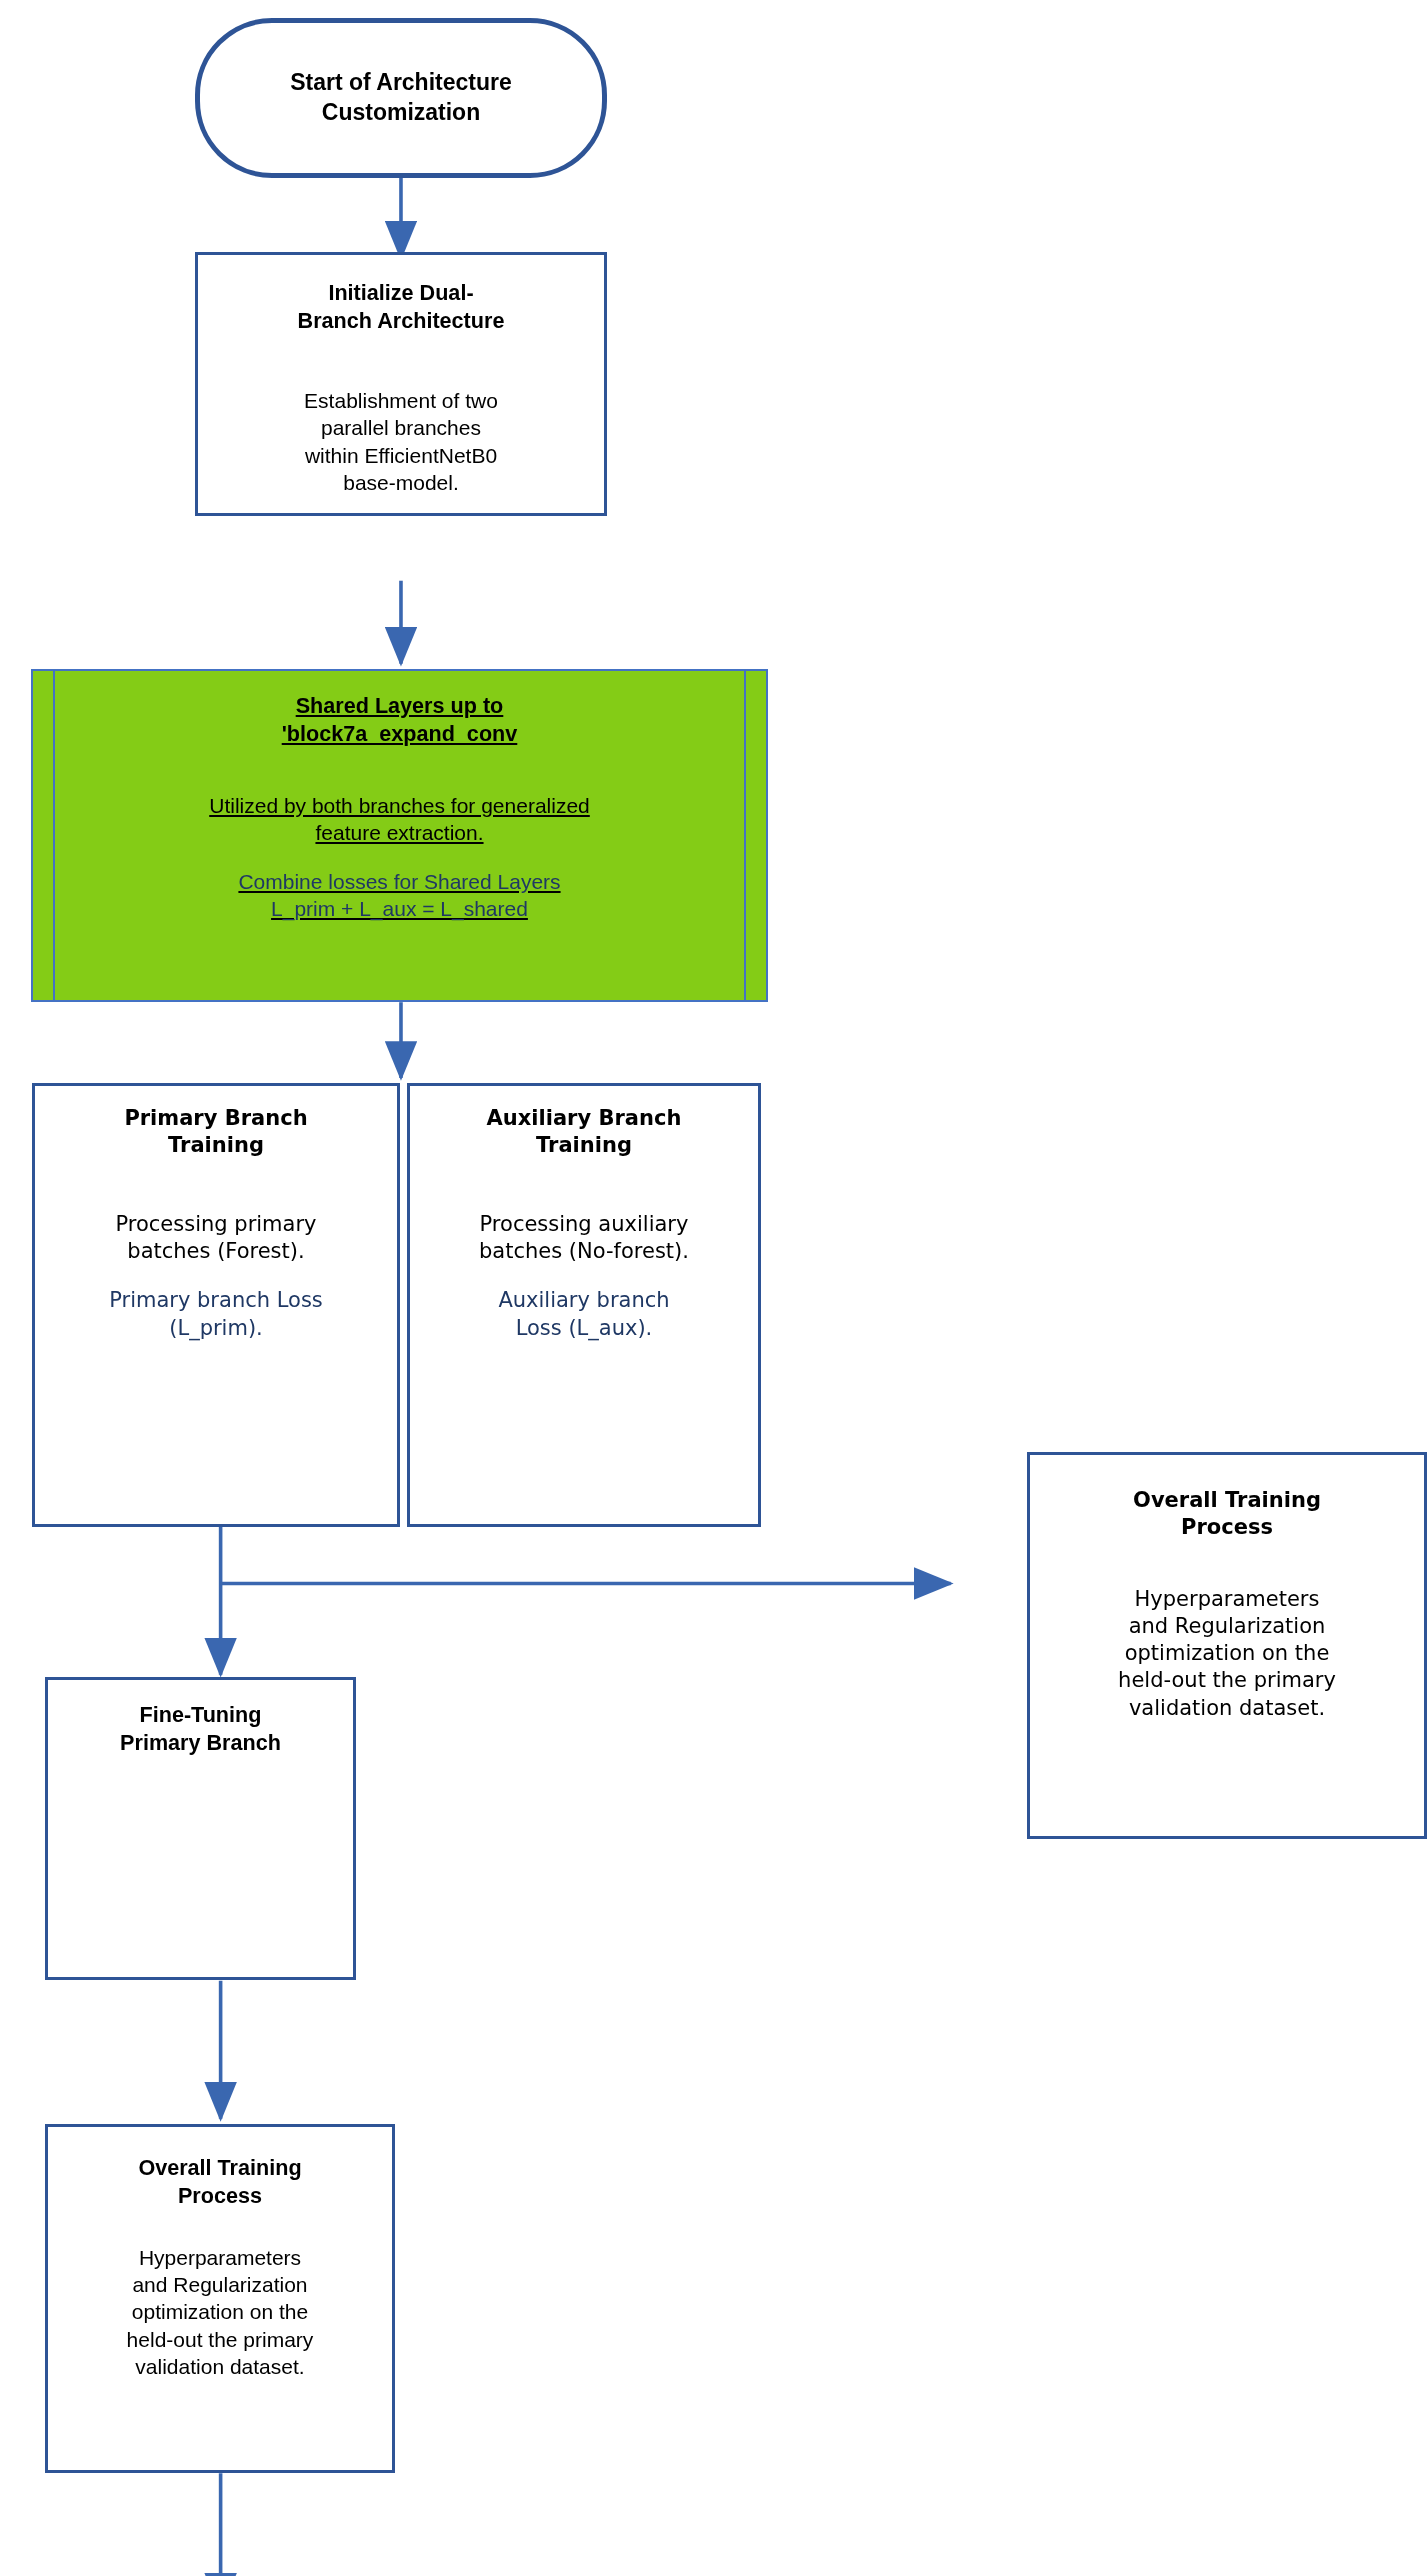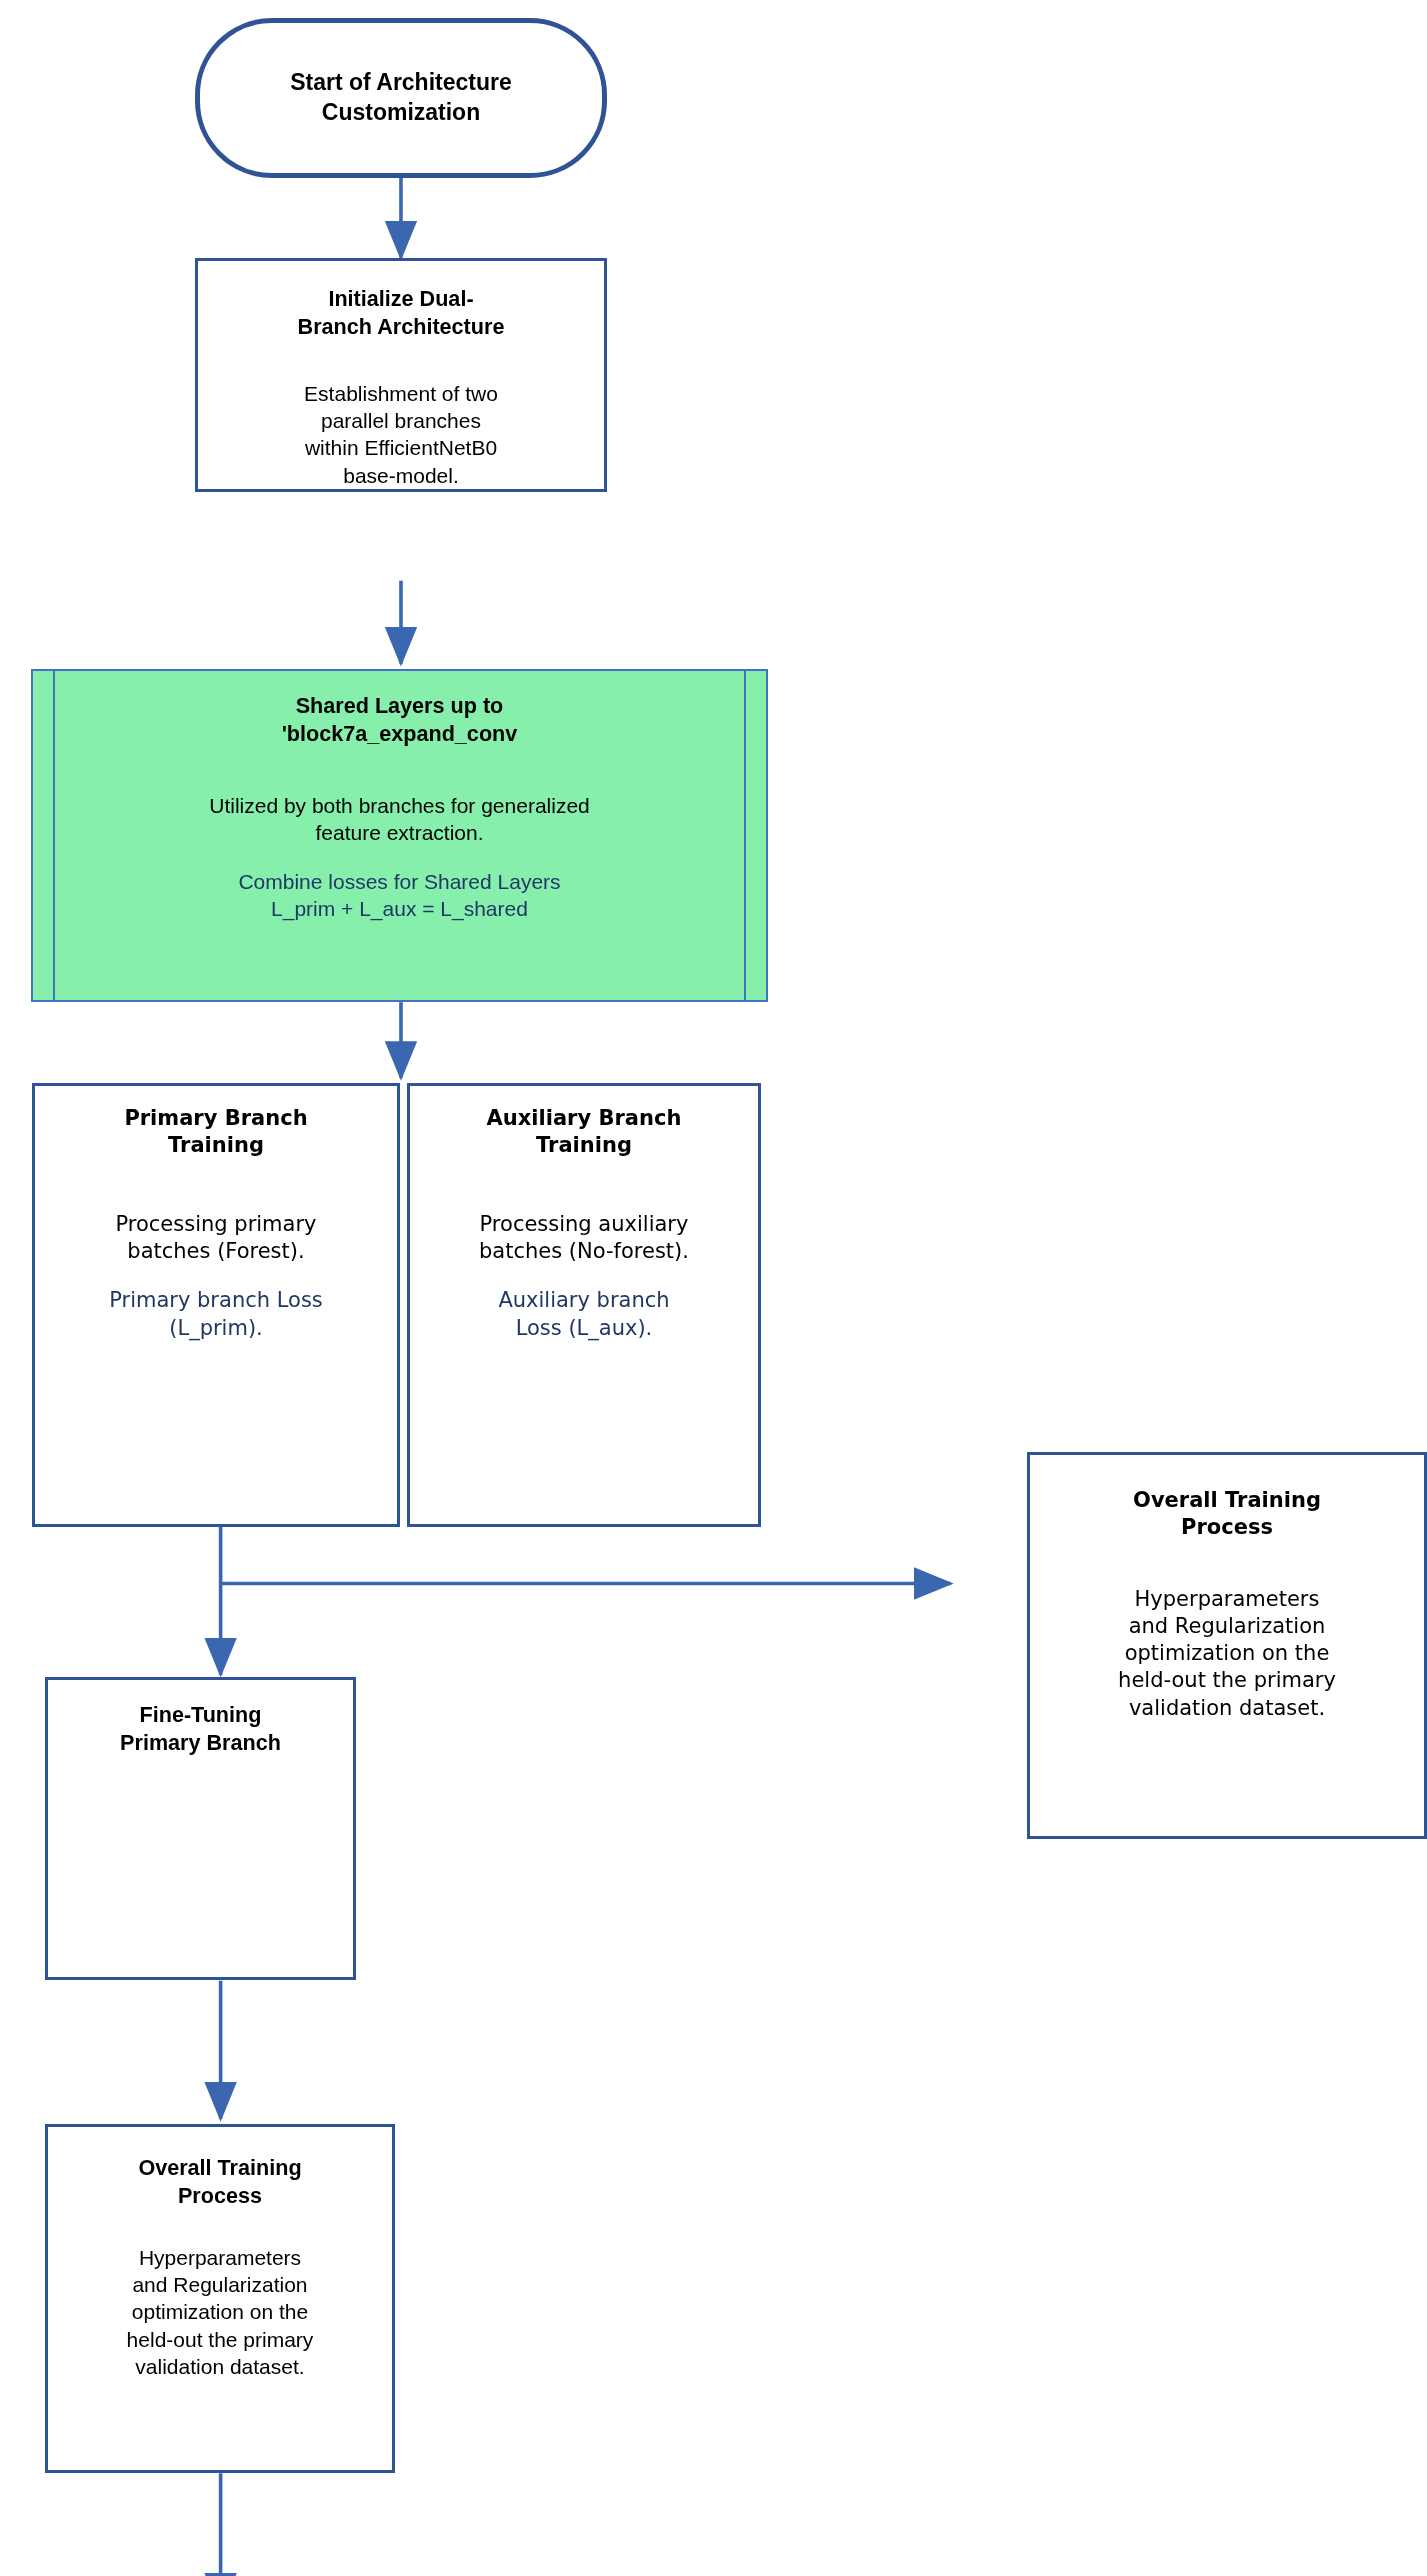--- a/index.html
+++ b/index.html
@@ -30,21 +30,22 @@
     border-radius: 77px;
   }
   .process {
     border: 3.6px solid #2E5496;
   }
   .process-thin {
     border: 3.1px solid #2E5496;
   }
   .predefined {
     border: 2.6px solid #4472C4;
-    background: #86efac;
+    background: #84cc16;
+    text-decoration: underline;
   }
   .predefined .inner-bar {
     position: absolute;
     top: 0;
     bottom: 0;
     width: 2.6px;
     background: #4472C4;
   }
   .predefined .inner-bar.left  { left: 19.6px; }
   .predefined .inner-bar.right { right: 19.6px; }
@@ -126,21 +127,21 @@
     <g>
       <line x1="428" y1="4800" x2="428" y2="5065" stroke="#3A67B0" stroke-width="7" marker-end="url(#arrowhead)"></line>
     </g>
   </svg>
 
   <div class="node terminator" style="left:195px; top:18px; width:412px; height:160px;">
     <div class="title fs-start">Start of Architecture
 Customization</div>
   </div>
 
-  <div class="node process" style="left:195px; top:258px; width:412px; height:234px; justify-content:flex-start; padding-top:24px;">
+  <div class="node process" style="left:195px; top:252px; width:412px; height:264px; justify-content:flex-start; padding-top:24px;">
     <div class="title fs-title">Initialize Dual-
 Branch Architecture</div>
     <div class="gap-lg"></div>
     <div class="body fs-body">Establishment of two
 parallel branches
 within EfficientNetB0
 base-model.</div>
   </div>
 
   <div class="node predefined" style="left:31px; top:669px; width:737px; height:333px; justify-content:flex-start; padding-top:20.6px; position:absolute;">

